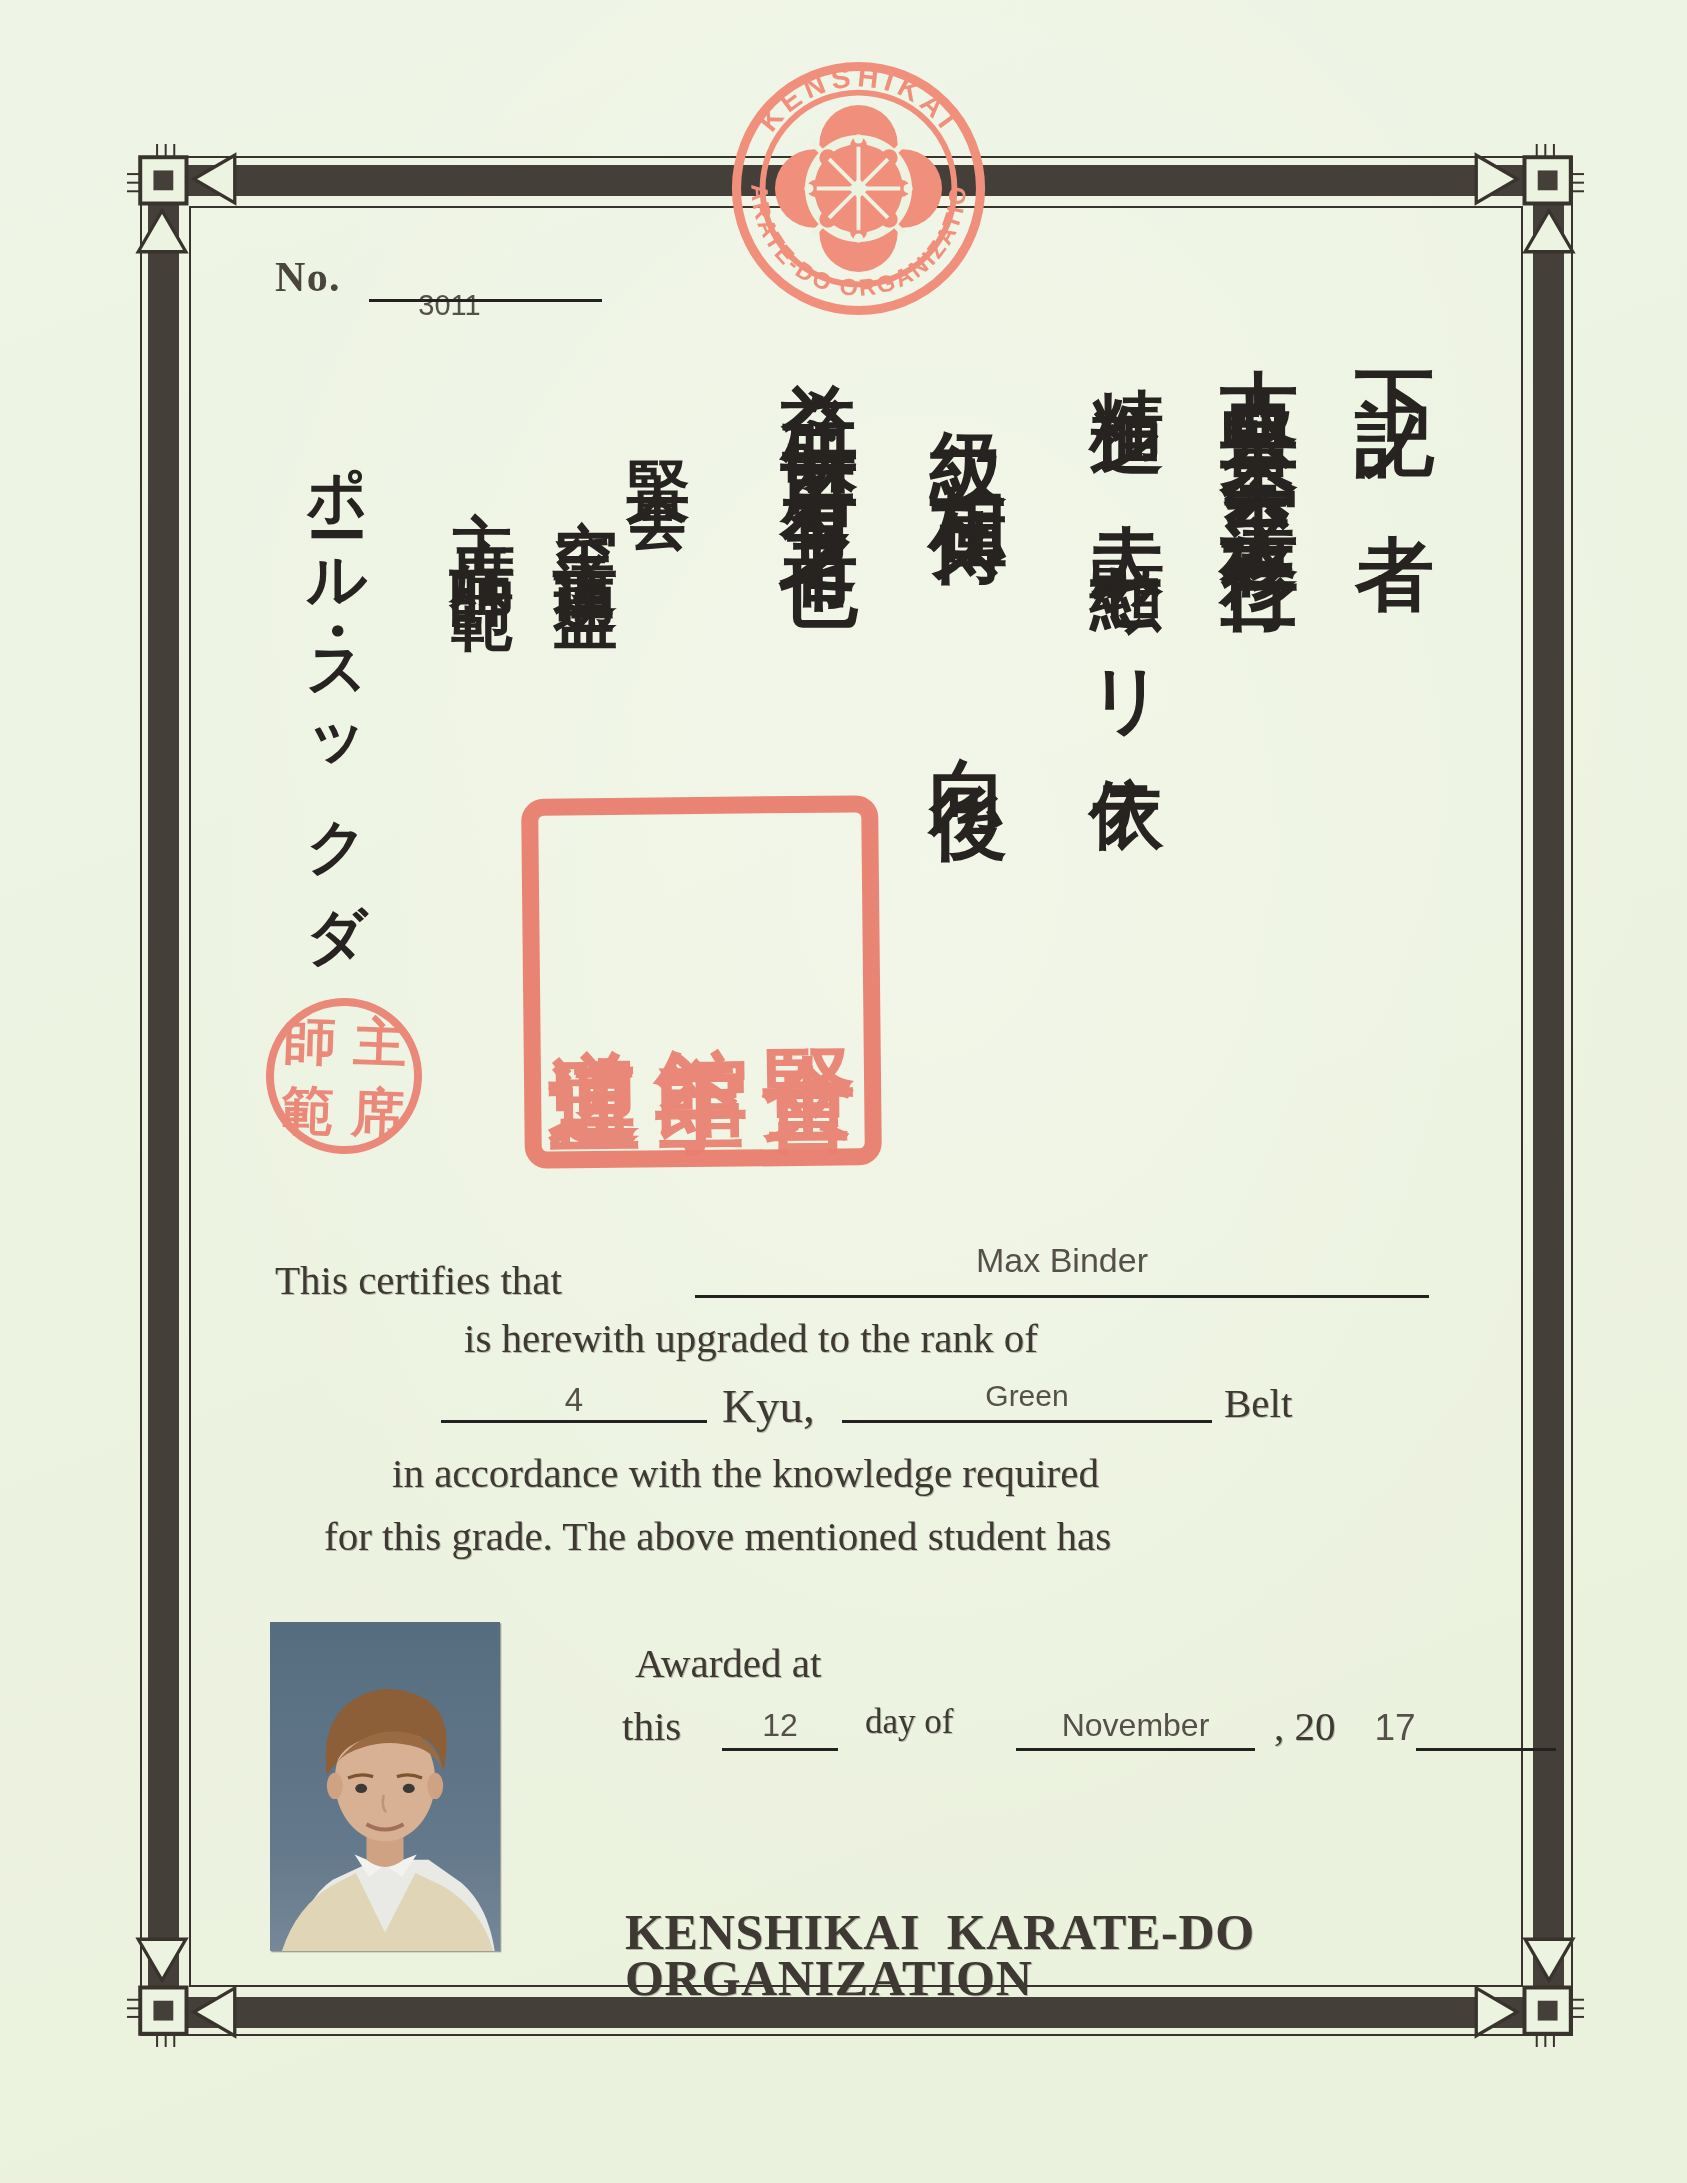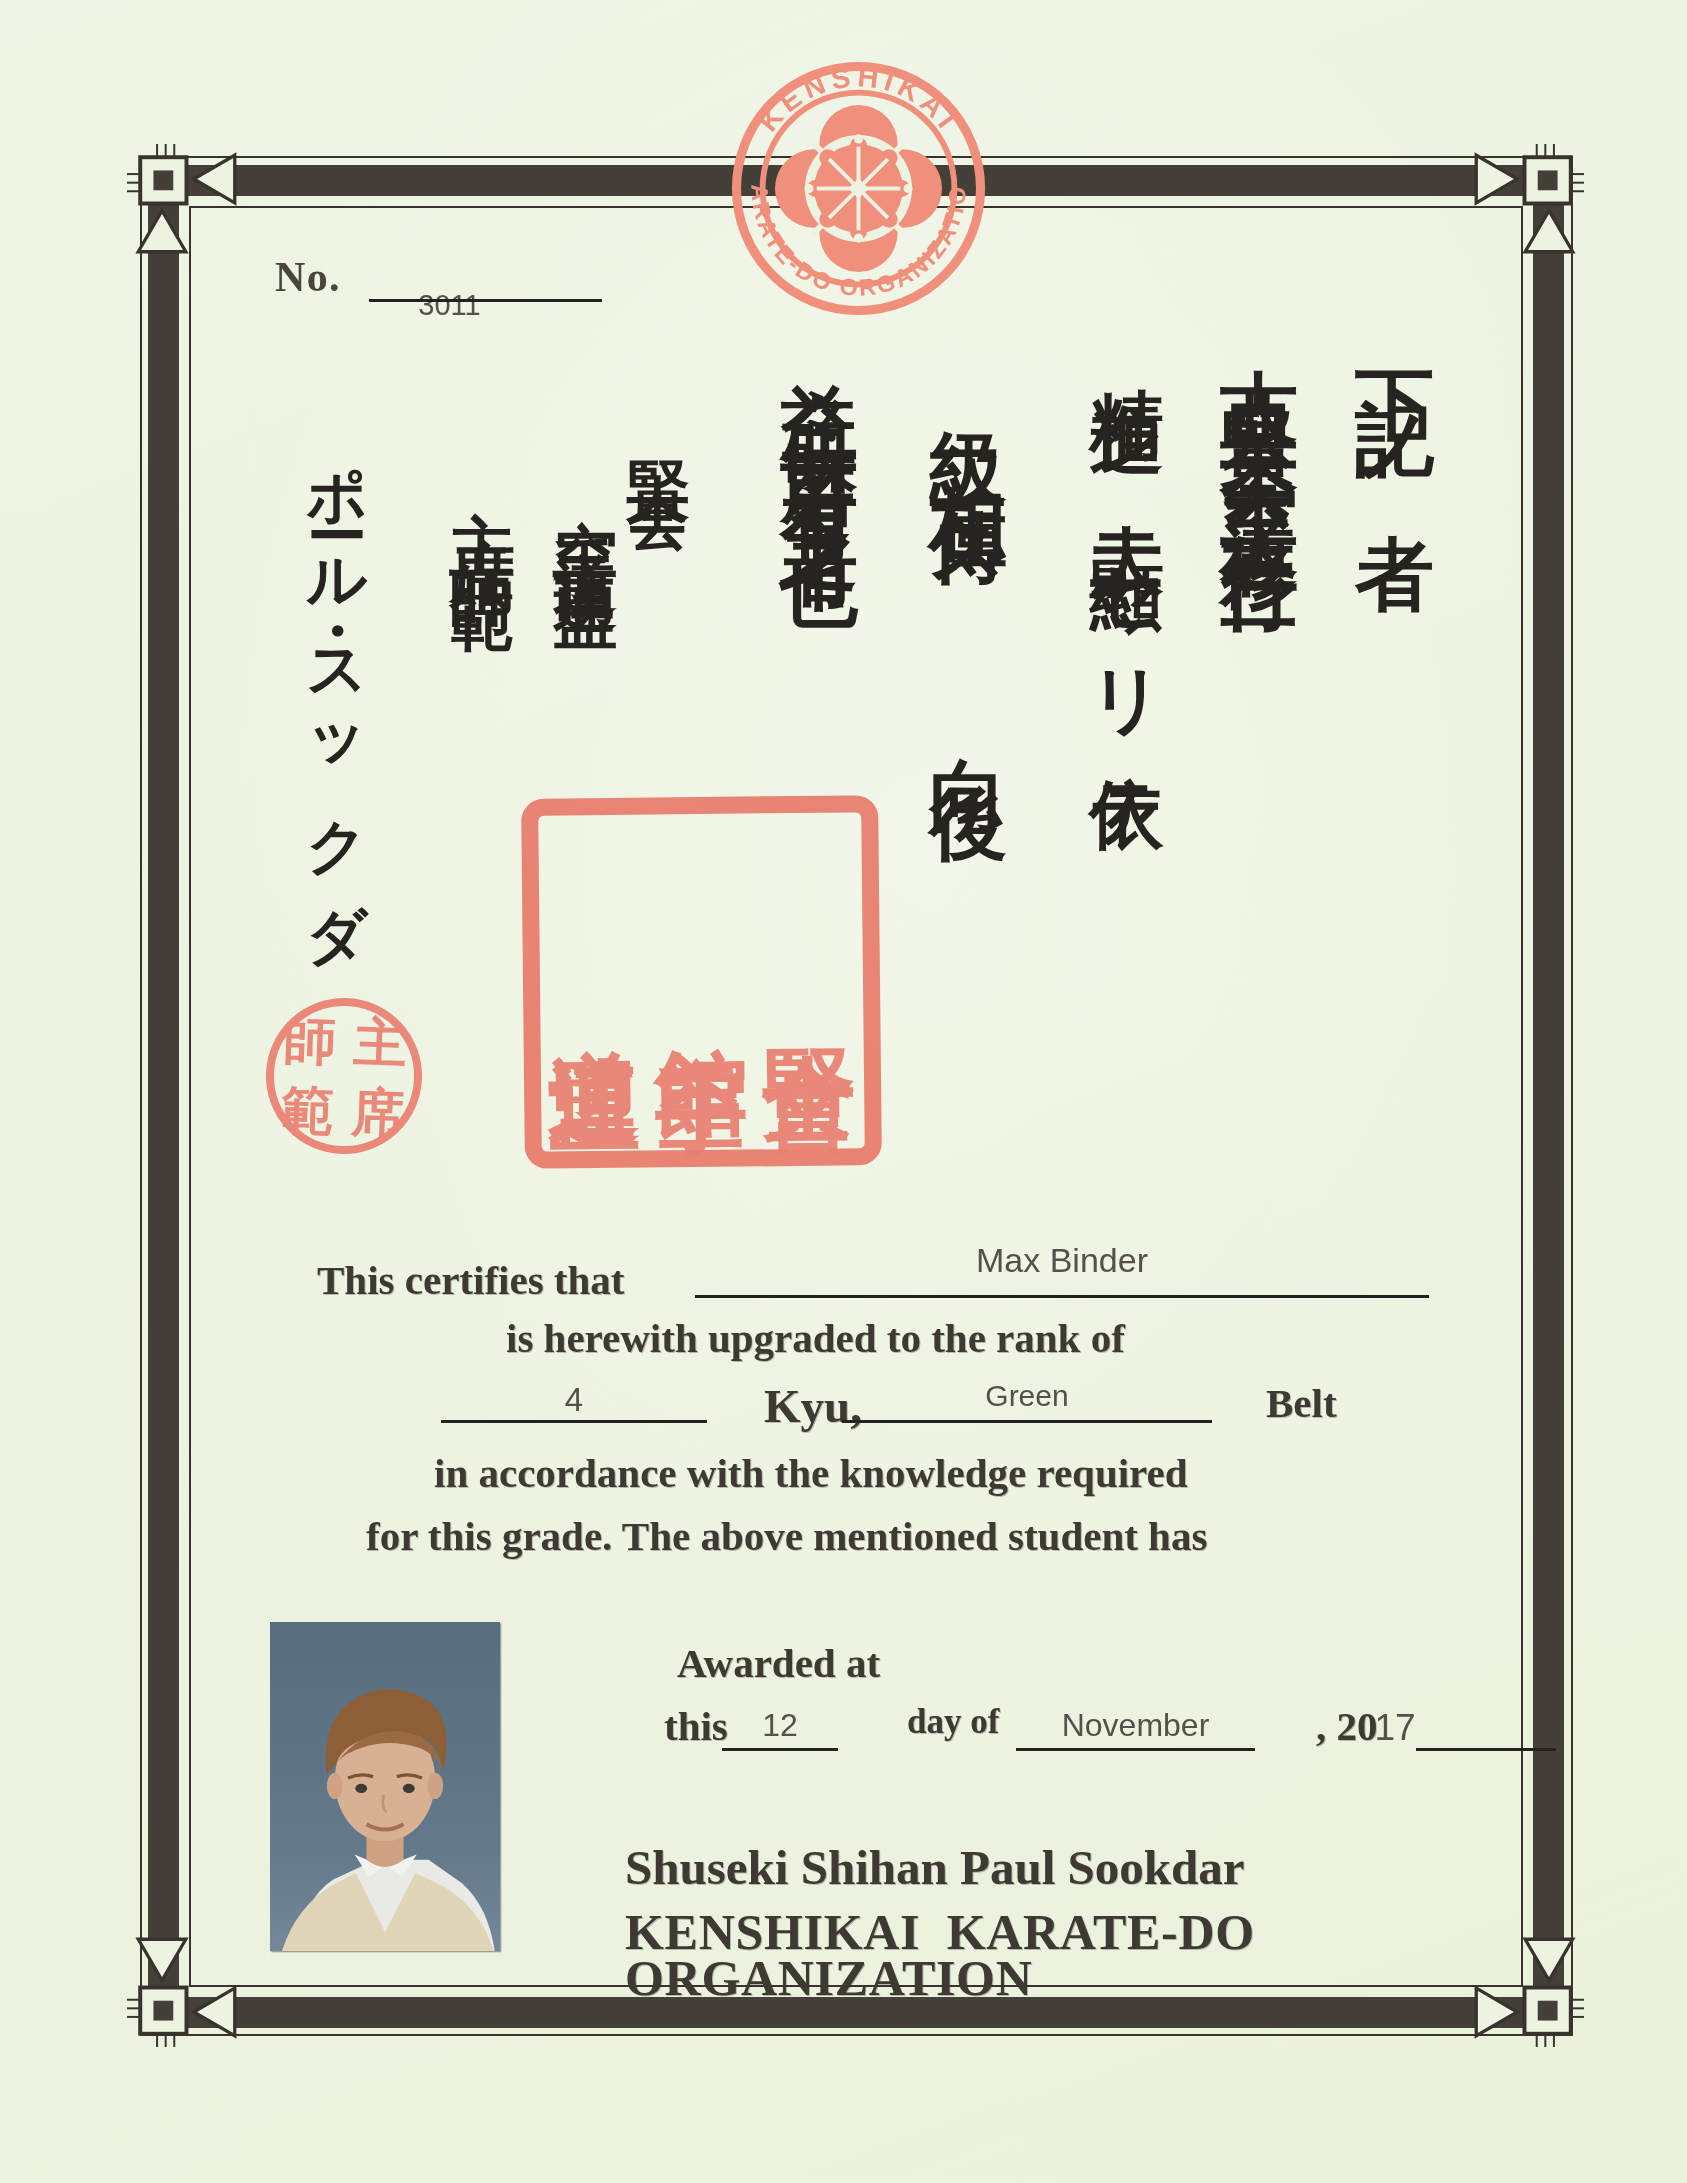--- a/index.html
+++ b/index.html
@@ -53,22 +53,22 @@
     font-size:93px;font-weight:bold;color:#e8796a;line-height:1;letter-spacing:5.3px;opacity:.92;
   }
   .seal-round{
     position:absolute;left:266px;top:998px;width:156px;height:156px;box-sizing:border-box;
     border:8.6px solid #ea8475;border-radius:50%;z-index:2;
     display:grid;grid-template-columns:1fr 1fr;align-items:center;justify-items:center;
     transform:rotate(2deg);opacity:.95;
   }
   .seal-round span{font-family:"DejaVu Serif",serif;font-size:53px;font-weight:bold;color:#ea8475;line-height:1;}
   
-  .en{position:absolute;color:#3e3933;font-weight:bold;z-index:6;white-space:nowrap;
-      text-shadow:1px 1px 0 rgba(40,36,30,.28);margin-left:42px;}
+  .en{position:absolute;color:#3e3933;font-weight:normal;z-index:6;white-space:nowrap;
+      text-shadow:1px 1px 0 rgba(40,36,30,.28);}
   .fill{position:absolute;font-family:"Liberation Sans",sans-serif;font-weight:400;color:#55504a;z-index:6;white-space:nowrap;text-align:center;}
   .uline{position:absolute;height:2.6px;background:#242220;z-index:6;}
   
   .photo{position:absolute;left:270px;top:1622px;width:230px;height:329px;z-index:6;box-shadow:1.3px 1.3px 0 rgba(40,40,40,.4);}
   
   .sig{position:absolute;left:625px;color:#3e3933;font-weight:bold;z-index:6;white-space:pre;
        text-shadow:1px 1px 0 rgba(40,36,30,.28);}
 </style>
 </head>
 <body>
@@ -238,18 +238,17 @@
     <path d="M 192,234 Q 210,228 230,236" stroke="#7a5530" stroke-width="5" fill="none"></path>
 
     <ellipse cx="138" cy="252" rx="9" ry="7" fill="#3c3a35"></ellipse>
     <ellipse cx="210" cy="252" rx="9" ry="7" fill="#3c3a35"></ellipse>
 
     <path d="M 172,262 Q 168,282 176,288" stroke="#c09473" stroke-width="4" fill="none"></path>
 
     <path d="M 146,306 Q 174,322 202,306" stroke="#a2705a" stroke-width="6" fill="none"></path>
   </svg>
 
-  <div class="sig" style="top:1839px;font-size:49px;">Shuseki Shihan Paul Sookdar</div>
   <div class="sig" style="top:1903px;font-size:50px;letter-spacing:0.7px;">KENSHIKAI  KARATE-DO</div>
   <div class="sig" style="top:1949px;font-size:50px;letter-spacing:0.7px;">ORGANIZATION</div>
 
 </div>
 
 
 </body></html>

